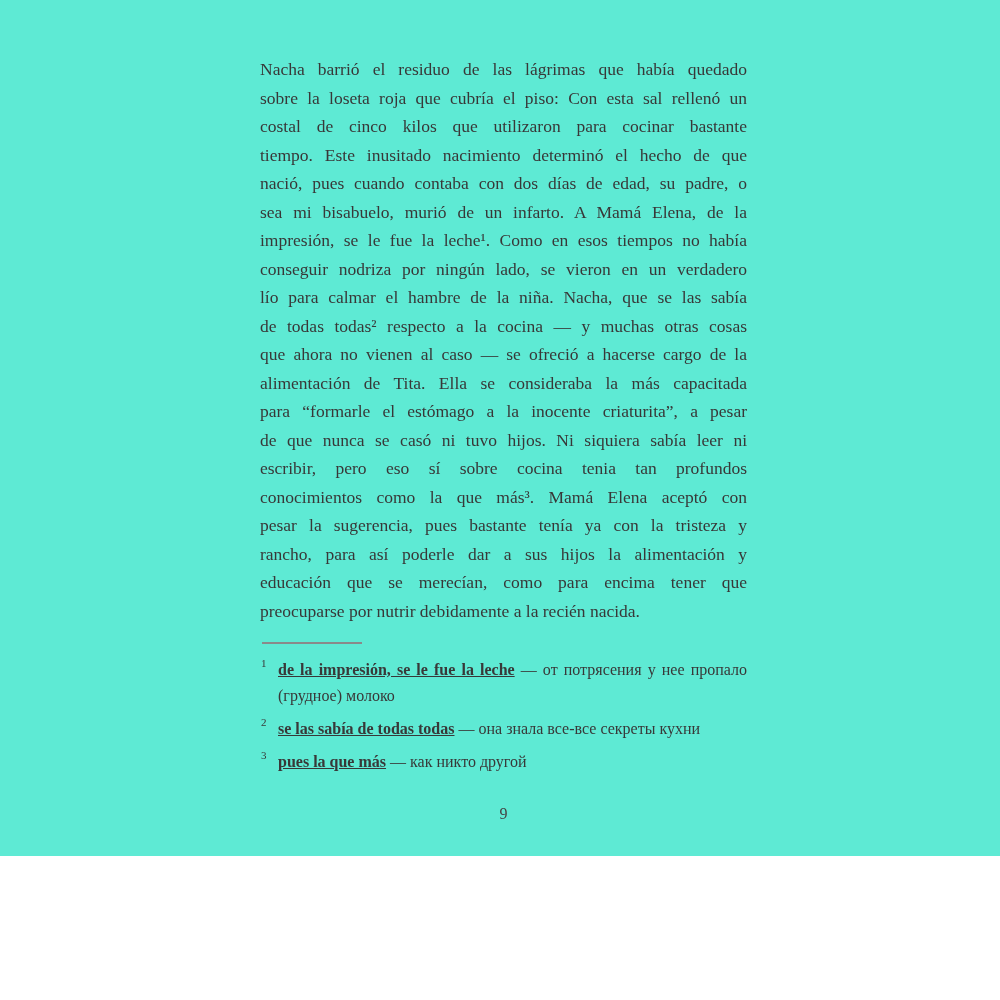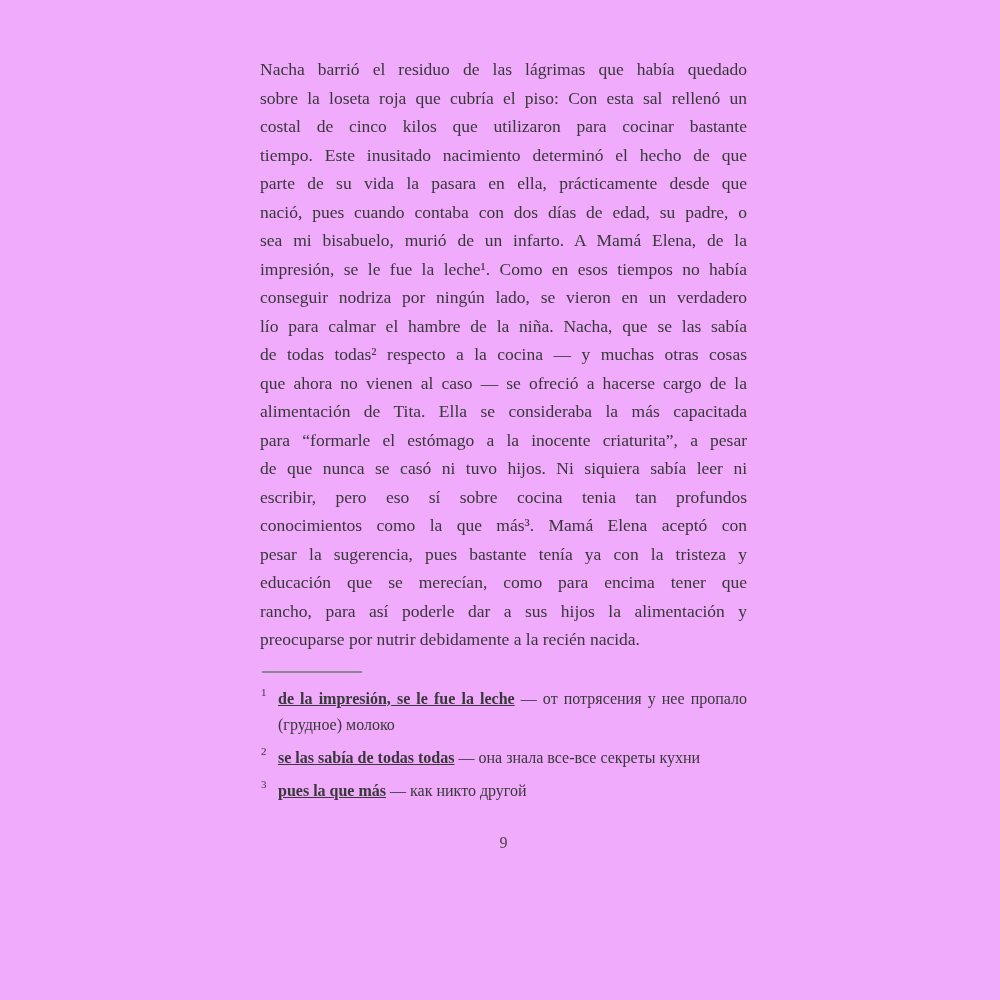--- a/index.html
+++ b/index.html
@@ -3,22 +3,22 @@
 <meta charset="utf-8">
 <style>
   html, body {
     margin: 0;
     padding: 0;
     background: #ffffff;
   }
   .page {
     position: relative;
     width: 1000px;
-    height: 1000px;
-    background: #f0abfc;
+    height: 856px;
+    background: #5eead4;
     font-family: "Liberation Serif", serif;
     color: #383838;
     overflow: hidden;
   }
   .text-block {
     position: absolute;
     left: 260px;
     top: 55px;
     width: 487px;
   }
@@ -71,36 +71,35 @@
 </head>
 <body>
 
 <main class="page">
   <div class="text-block">
     <div id="paragraph" class="paragraph">
         <div class="line">Nacha barrió el residuo de las lágrimas que había quedado</div>
         <div class="line">sobre la loseta roja que cubría el piso: Con esta sal rellenó un</div>
         <div class="line">costal de cinco kilos que utilizaron para cocinar bastante</div>
         <div class="line">tiempo. Este inusitado nacimiento determinó el hecho de que</div>
-        <div class="line">parte de su vida la pasara en ella, prácticamente desde que</div>
         <div class="line">nació, pues cuando contaba con dos días de edad, su padre, o</div>
         <div class="line">sea mi bisabuelo, murió de un infarto. A Mamá Elena, de la</div>
         <div class="line">impresión, se le fue la leche¹. Como en esos tiempos no había</div>
         <div class="line">conseguir nodriza por ningún lado, se vieron en un verdadero</div>
         <div class="line">lío para calmar el hambre de la niña. Nacha, que se las sabía</div>
         <div class="line">de todas todas² respecto a la cocina — y muchas otras cosas</div>
         <div class="line">que ahora no vienen al caso — se ofreció a hacerse cargo de la</div>
         <div class="line">alimentación de Tita. Ella se consideraba la más capacitada</div>
         <div class="line">para “formarle el estómago a la inocente criaturita”, a pesar</div>
         <div class="line">de que nunca se casó ni tuvo hijos. Ni siquiera sabía leer ni</div>
         <div class="line">escribir, pero eso sí sobre cocina tenia tan profundos</div>
         <div class="line">conocimientos como la que más³. Mamá Elena aceptó con</div>
         <div class="line">pesar la sugerencia, pues bastante tenía ya con la tristeza y</div>
+        <div class="line">rancho, para así poderle dar a sus hijos la alimentación y</div>
         <div class="line">educación que se merecían, como para encima tener que</div>
-        <div class="line">rancho, para así poderle dar a sus hijos la alimentación y</div>
         <div class="line last">preocuparse por nutrir debidamente a la recién nacida.</div>
       </div>
     <hr id="fn-rule" class="fn-rule">
     <div id="footnotes" class="footnotes">
         <div class="footnote"><sup class="fn-marker">1</sup><b class="fn-term">de la impresión, se le fue la leche</b><span class="fn-translation"> — от потрясения у нее про­пало (грудное) молоко</span></div>
         <div class="footnote"><sup class="fn-marker">2</sup><b class="fn-term">se las sabía de todas todas</b><span class="fn-translation"> — она знала все-все секреты кухни</span></div>
         <div class="footnote"><sup class="fn-marker">3</sup><b class="fn-term">pues la que más</b><span class="fn-translation"> — как никто другой</span></div>
       </div>
     <div class="page-number">9</div>
   </div>

